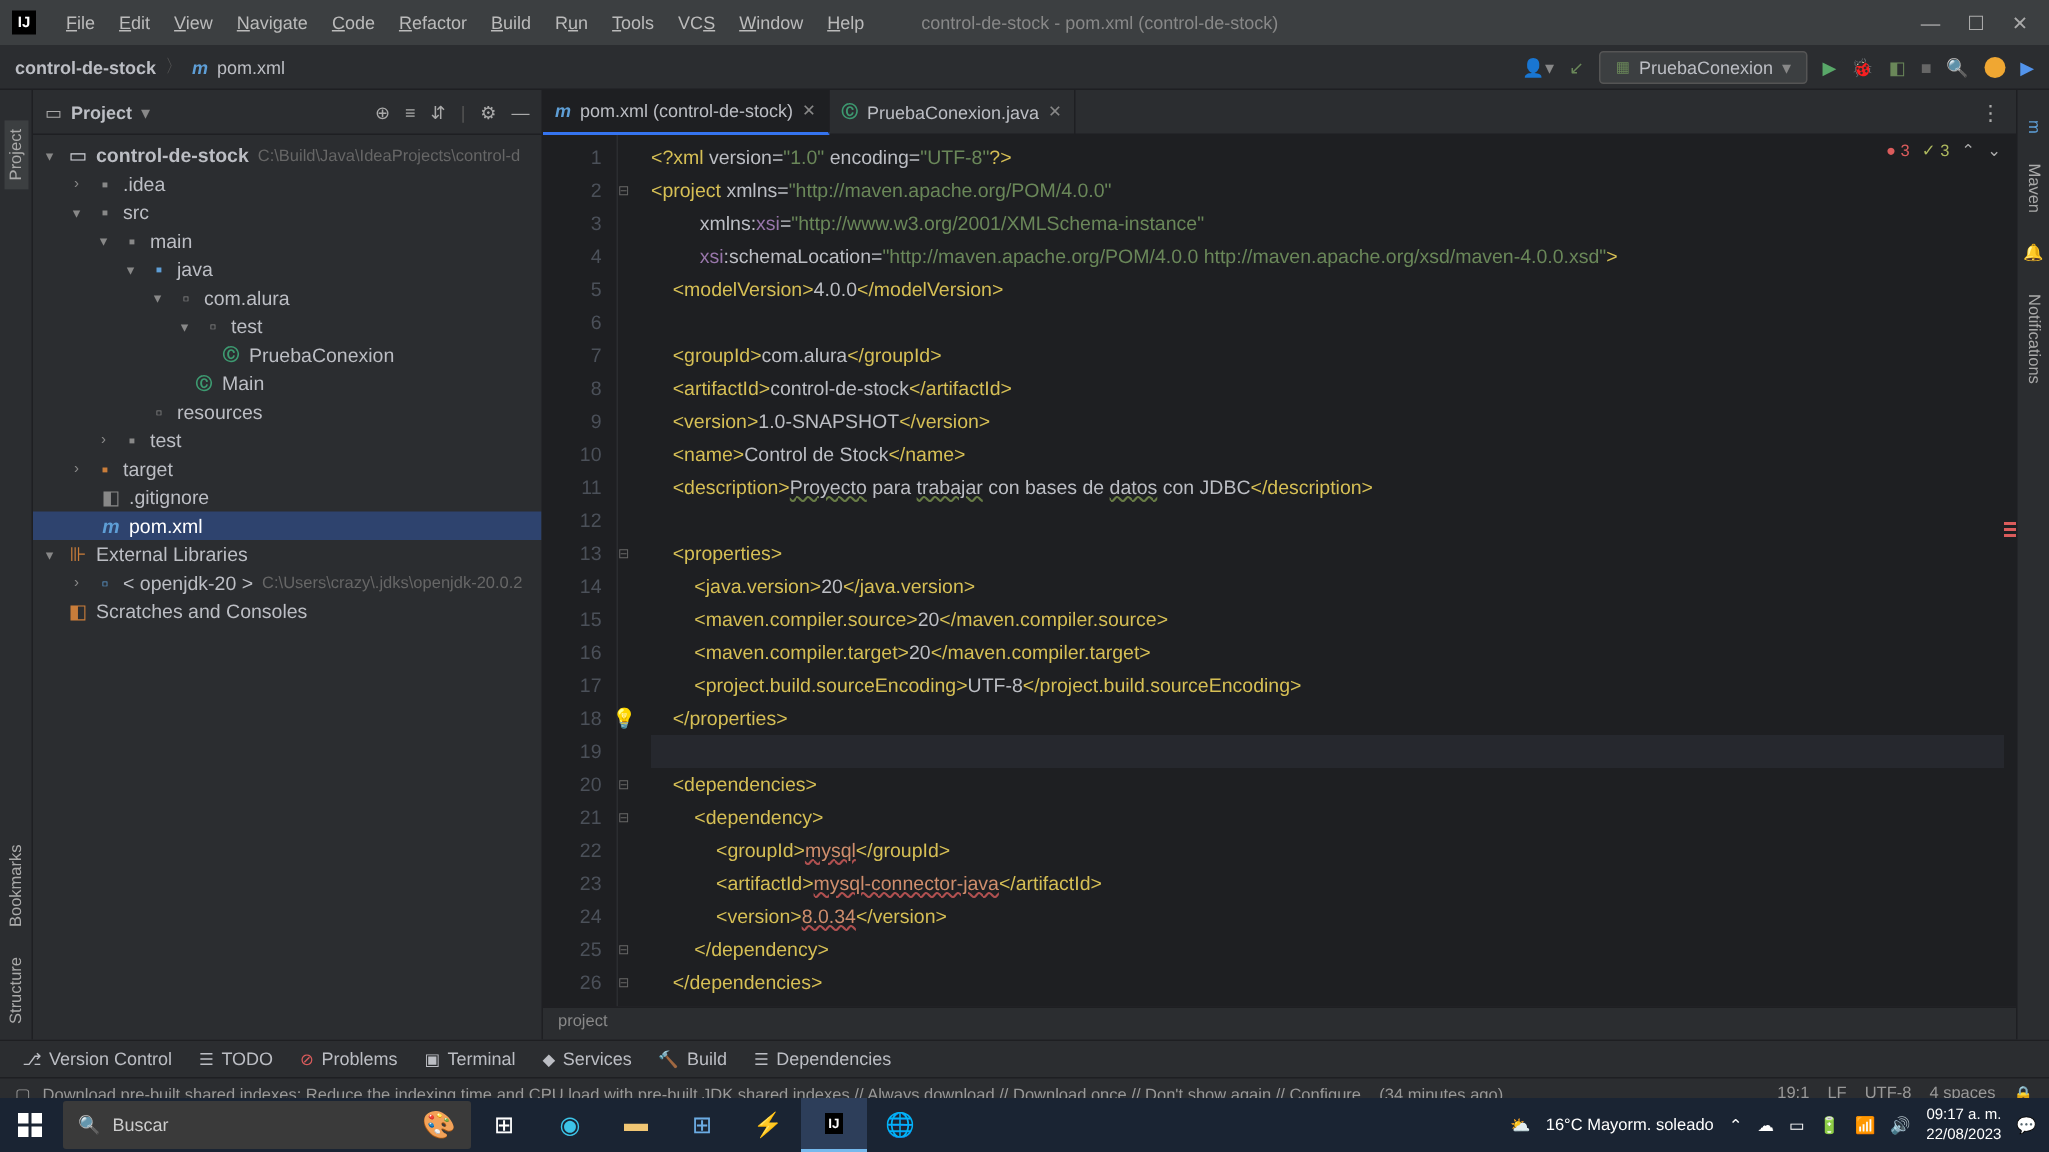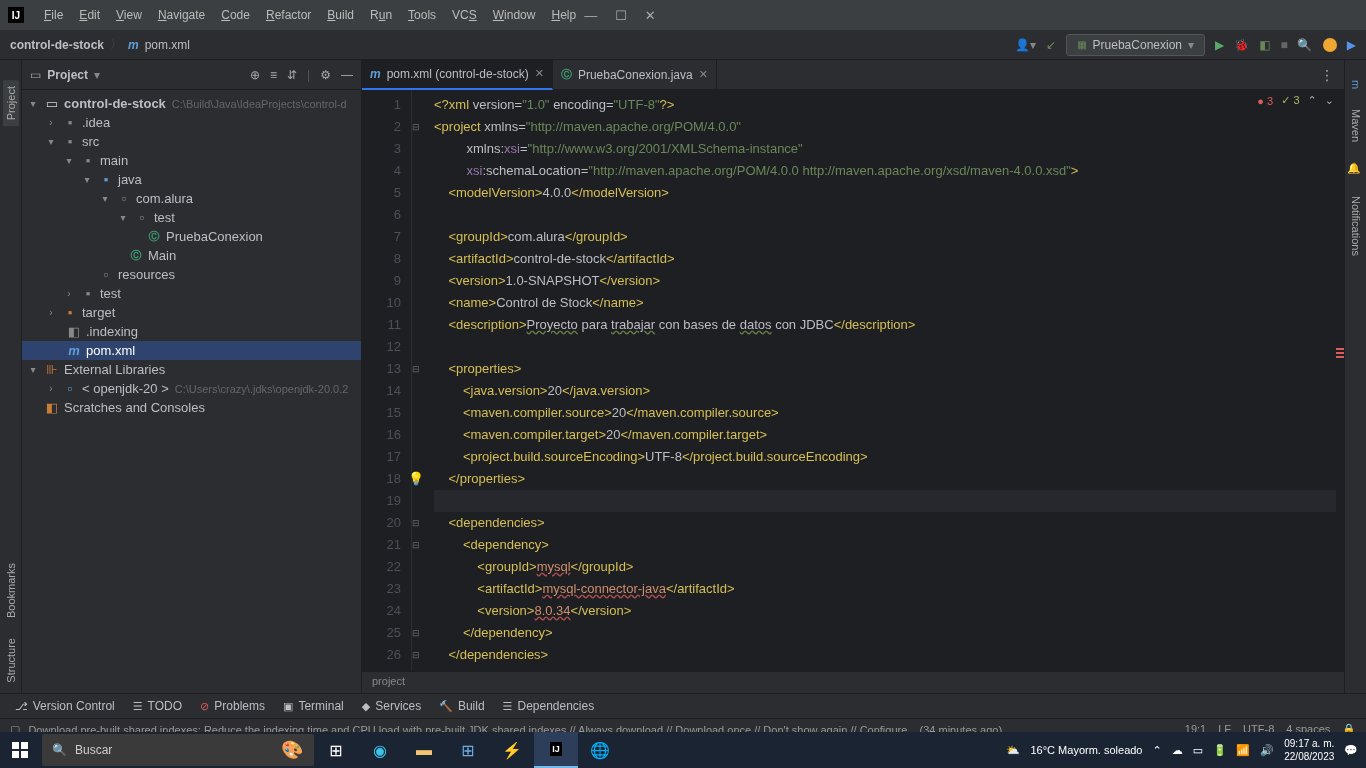--- a/index.html
+++ b/index.html
@@ -97,20 +97,21 @@
     <span><u>N</u>avigate</span>
     <span><u>C</u>ode</span>
     <span><u>R</u>efactor</span>
     <span><u>B</u>uild</span>
     <span>R<u>u</u>n</span>
     <span><u>T</u>ools</span>
     <span>VC<u>S</u></span>
     <span><u>W</u>indow</span>
     <span><u>H</u>elp</span>
   </div>
+  <div class="title">control-de-stock - pom.xml (control-de-stock)</div>
   <div class="winbtns">
     <span>—</span>
     <span>☐</span>
     <span>✕</span>
   </div>
 </div>
 
 <div class="navbar">
   <div class="crumb">
     <span style="font-weight:bold;">control-de-stock</span>
@@ -214,21 +215,21 @@
           <span class="ticon folder">▪</span>
           <span>test</span>
         </div>
       <div class="tnode" style="padding-left:22px;">
           <span class="tarrow">›</span>
           <span class="ticon folder-ora">▪</span>
           <span>target</span>
         </div>
       <div class="tnode" style="padding-left:40px;">
           <span class="ticon" style="color:#888;">◧</span>
-          <span>.indexing</span>
+          <span>.gitignore</span>
         </div>
       <div class="tnode sel" style="padding-left:40px;">
           <span class="ticon mvicon">m</span>
           <span>pom.xml</span>
         </div>
       <div class="tnode" style="padding-left:4px;">
           <span class="tarrow">▾</span>
           <span class="ticon libs">⊪</span>
           <span>External Libraries</span>
         </div>

